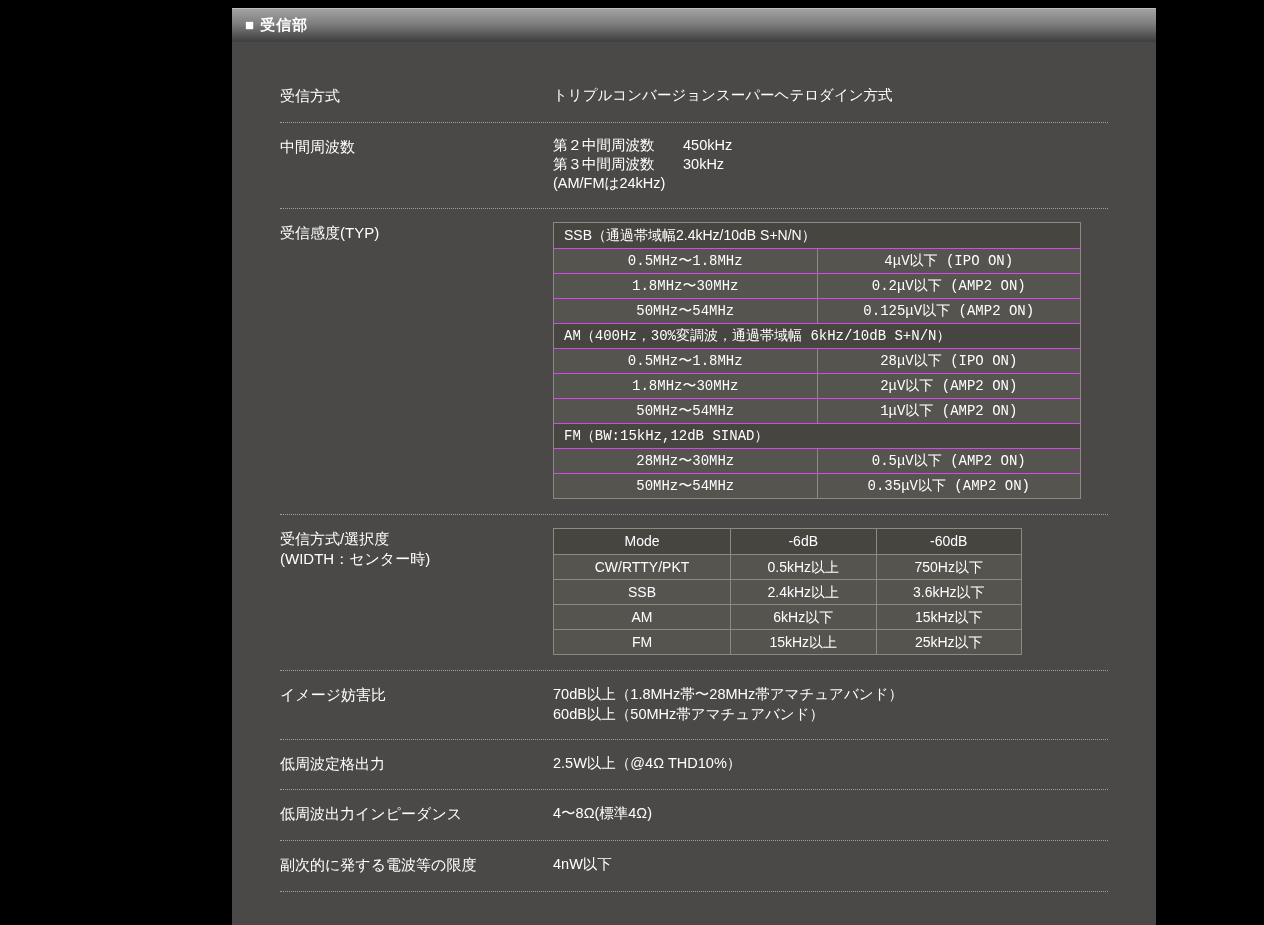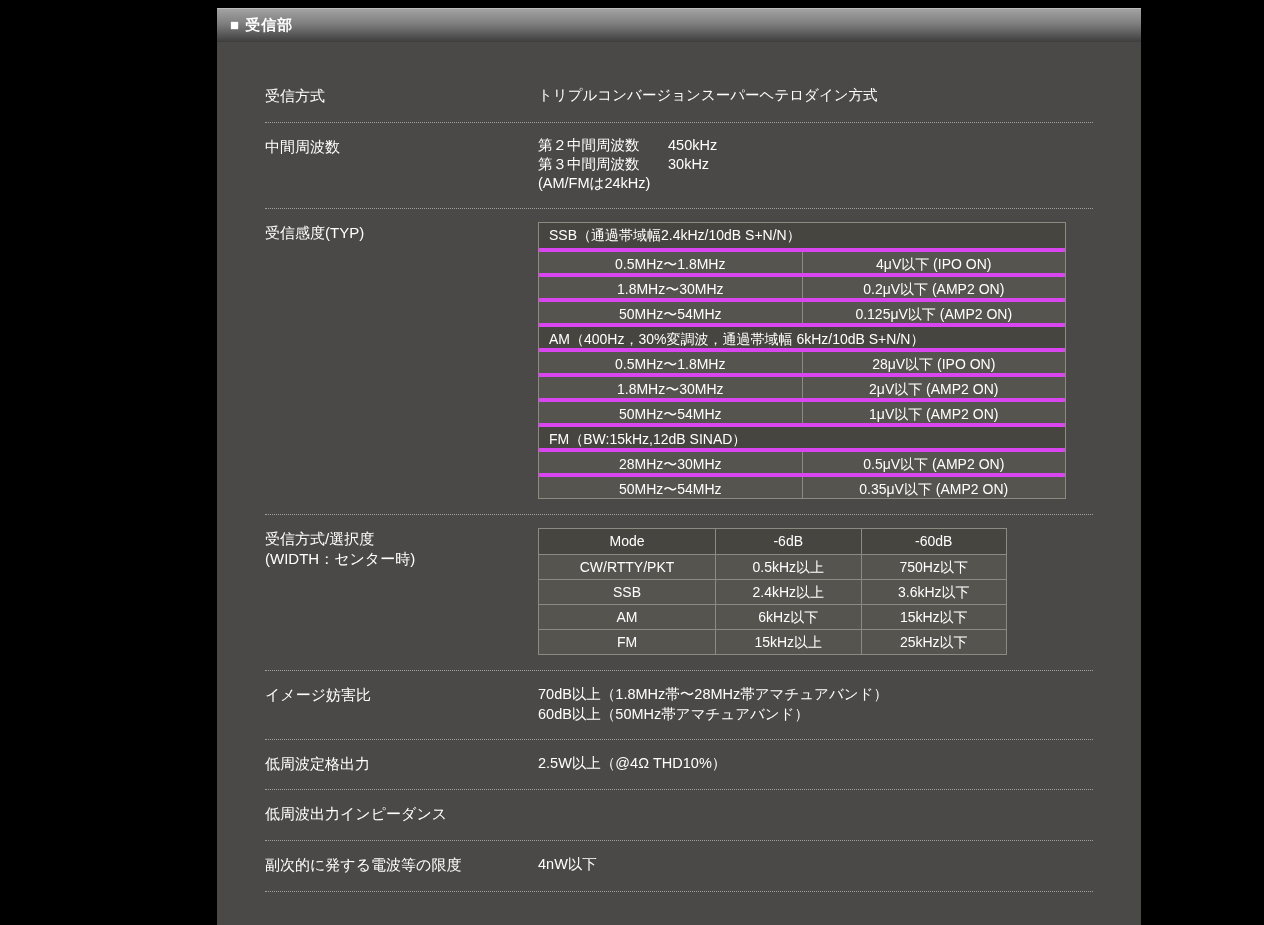--- a/index.html
+++ b/index.html
@@ -7,21 +7,21 @@
   body {
     width: 1264px;
     height: 925px;
     overflow: hidden;
     font-family: "Liberation Sans", "DejaVu Sans", sans-serif;
     color: #ffffff;
     position: relative;
   }
   .panel {
     position: absolute;
-    left: 217px;
+    left: 232px;
     top: 0;
     width: 924px;
     height: 925px;
     background: #000;
     padding-top: 8px;
   }
   .title-bar {
     height: 34px;
     background: linear-gradient(180deg, #a2a2a2 0%, #7e7e7e 45%, #3d3d3d 100%);
     border-top: 1px solid #bcbcbc;
@@ -60,21 +60,21 @@
   .if-name { display: inline-block; width: 130px; flex: none; }
   .if-note { line-height: 19px; }
 
   
   .sens-table {
     width: 528px;
     border: 1px solid #8d8a81;
     background: #56544f;
     font-size: 14px;
   }
-  .sens-table > div + div { border-top: 4px solid #d946ef; }
+  .sens-table > div + div { border-top: 1px solid #d946ef; font-family: Liberation Mono, monospace; }
   .sens-header {
     height: 25px;
     line-height: 25px;
     padding-left: 10px;
     background: #474540;
     white-space: nowrap;
   }
   .sens-row { display: flex; height: 25px; line-height: 25px; text-align: center; }
   .sens-cell { flex: 1; }
   .sens-cell.first { border-right: 1px solid #8d8a81; }
@@ -213,20 +213,21 @@
       </div>
     </div>
 
     <div class="spec-row">
       <div class="spec-label">低周波定格出力</div>
       <div class="spec-value">2.5W以上（@4Ω THD10%）</div>
     </div>
 
     <div class="spec-row">
       <div class="spec-label">低周波出力インピーダンス</div>
+      <div class="spec-value">4〜8Ω(標準4Ω)</div>
     </div>
 
     <div class="spec-row">
       <div class="spec-label">副次的に発する電波等の限度</div>
       <div class="spec-value">4nW以下</div>
     </div>
 
   </div>
 </div>
 

